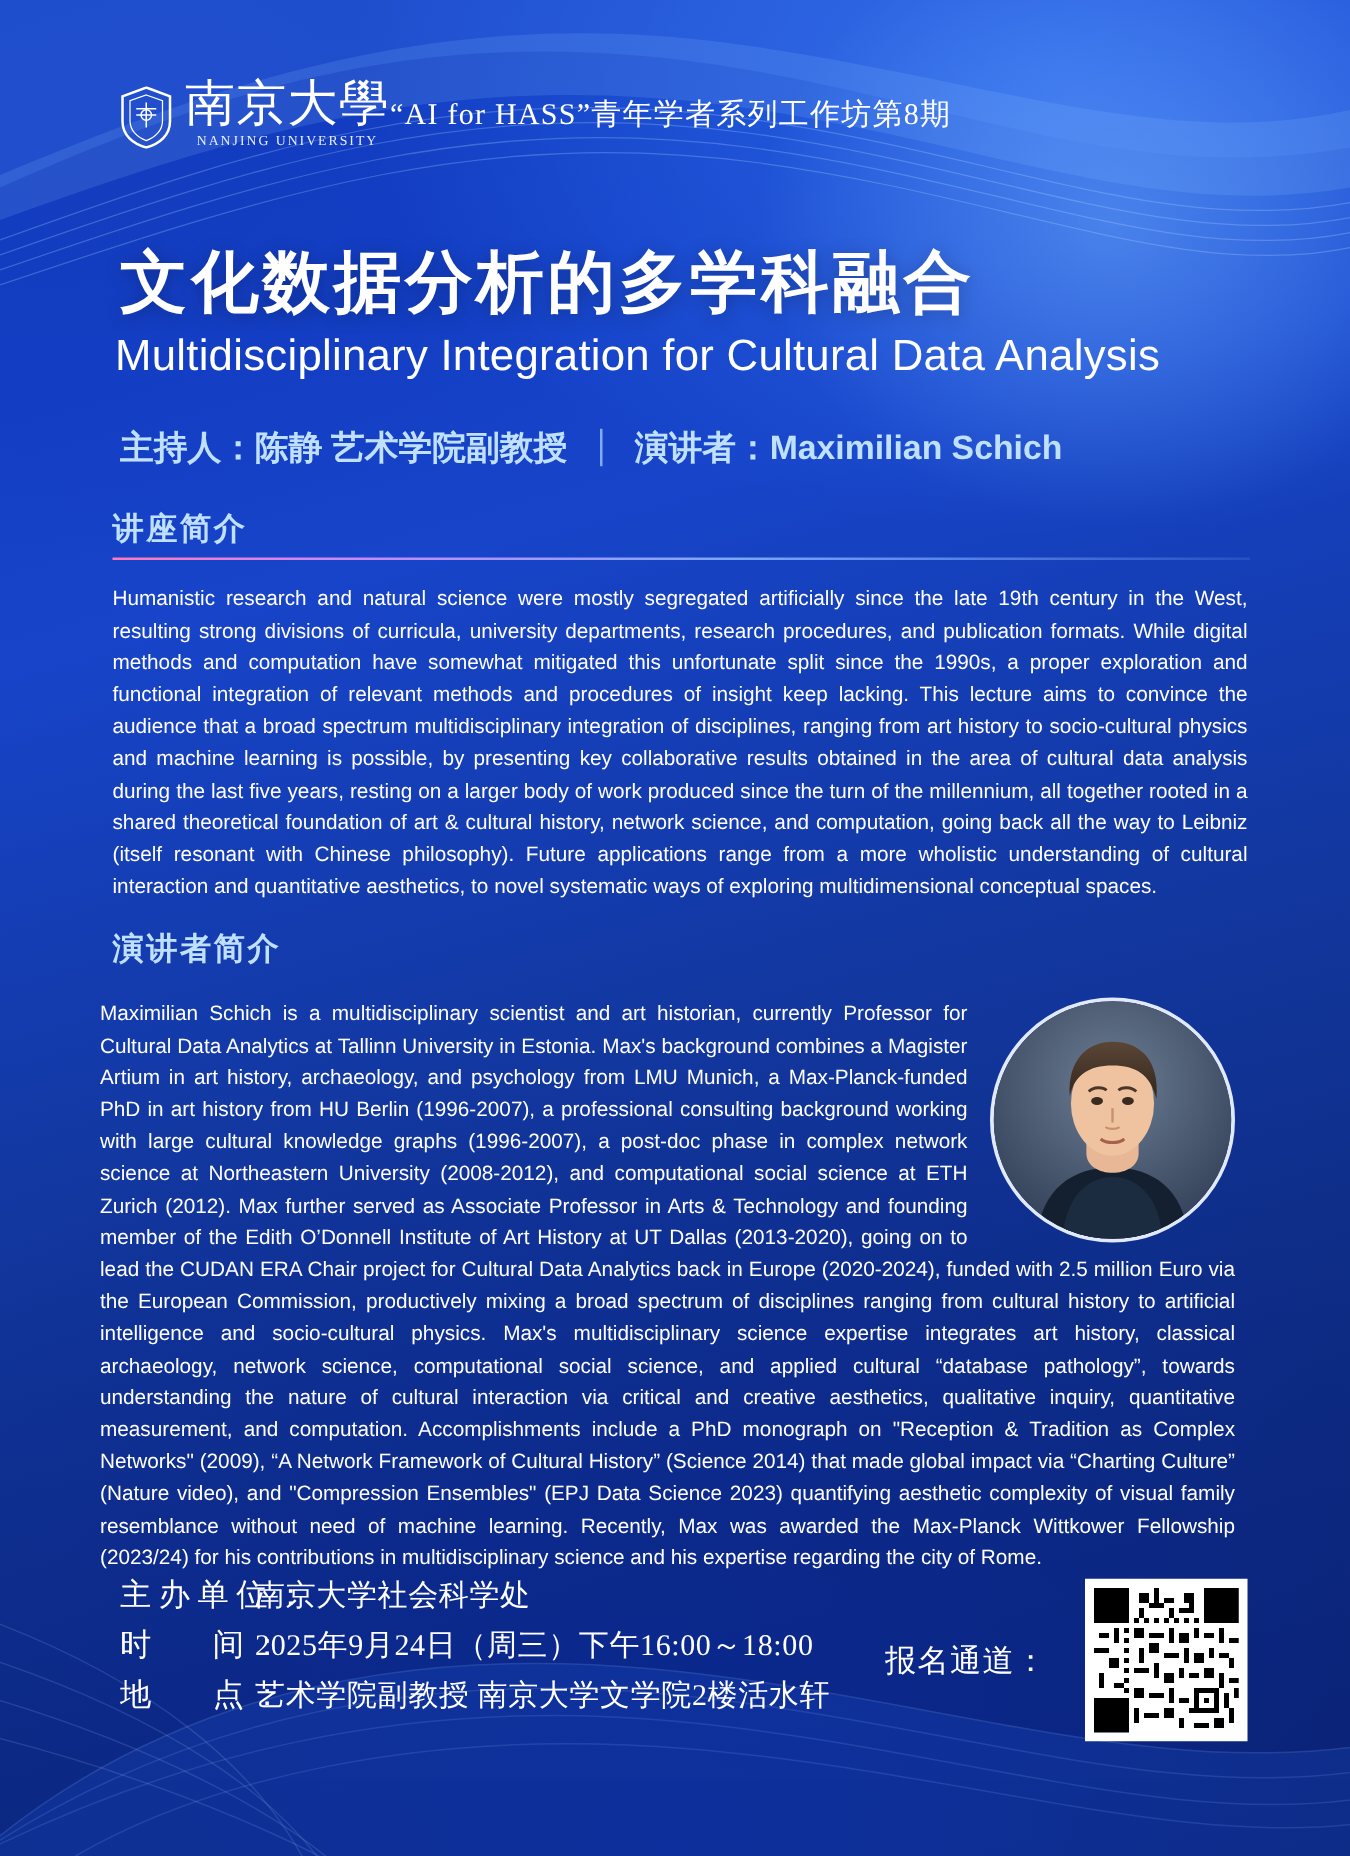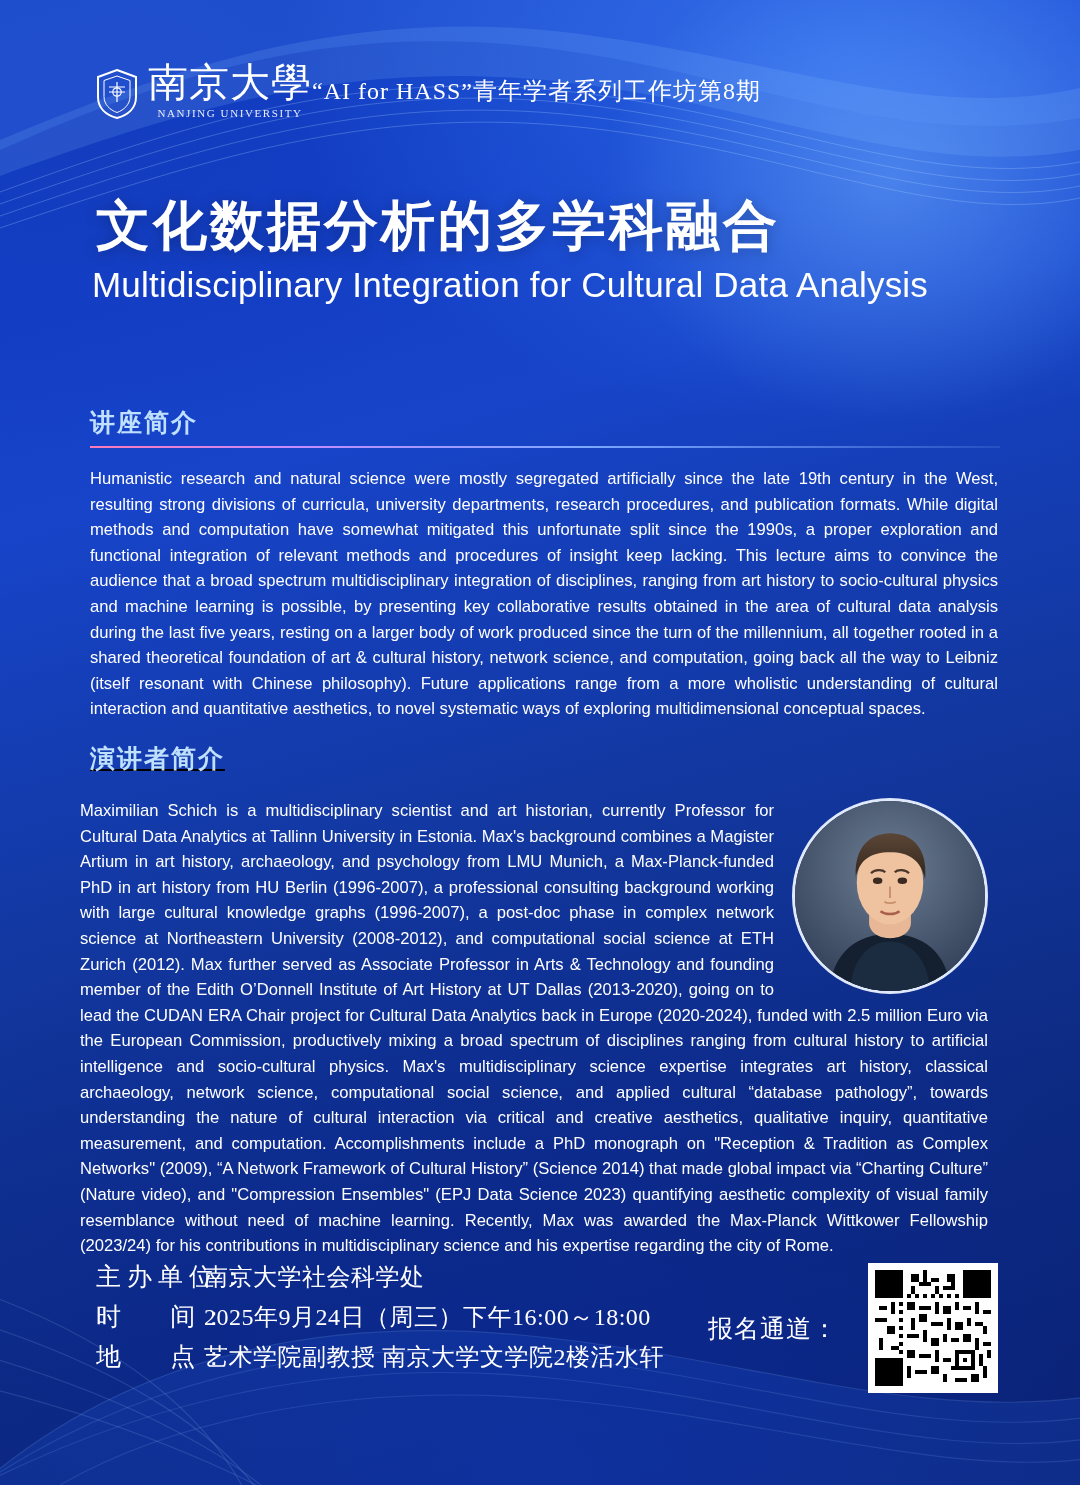--- a/index.html
+++ b/index.html
@@ -93,21 +93,21 @@
   .section-head .sh-text {
     font-family: "Liberation Serif", serif;
     font-size: 25px; font-weight: 700; color: #bfe0ff; letter-spacing: 2px;
   }
   .section-head .sh-rule {
     margin-top: 7px; height: 2px; width: 910px;
     background: linear-gradient(90deg, #ff7ab8 0%, #c48bff 22%, #7aa8ff 55%, rgba(140,180,255,0.15) 100%);
   }
 
   #intro-head { top: 406px; }
-  #speaker-head { top: 742px; text-decoration: underline; }
+  #speaker-head { top: 742px; }
   #speaker-head .sh-rule { width: 0; height: 0; }
 
   
   .body-text {
     position: absolute;
     color: #ffffff;
     font-size: 16.6px;
     line-height: 25.6px;
     text-align: justify;
     text-justify: inter-word;
@@ -212,20 +212,26 @@
         <div id="logo-cn">南京大學</div>
         <div id="logo-en">NANJING UNIVERSITY</div>
       </div>
     </div>
     <div id="workshop-label">“AI for HASS”青年学者系列工作坊第8期</div>
   </div>
 
   <div id="title-en">Multidisciplinary Integration for Cultural Data Analysis</div>
   <div id="title-cn">文化数据分析的多学科融合</div>
 
+  <div id="people-row">
+    <div class="people-cn">主持人：陈静  艺术学院副教授</div>
+    <div id="people-divider"></div>
+    <div class="people-cn">演讲者：</div>
+    <div class="people-name-en">Maximilian Schich</div>
+  </div>
 
   <div class="section-head" id="intro-head">
     <div class="sh-text">讲座简介</div>
     <div class="sh-rule"></div>
   </div>
   <div class="body-text" id="intro-text">Humanistic research and natural science were mostly segregated artificially since the late 19th century in the West, resulting strong divisions of curricula, university departments, research procedures, and publication formats. While digital methods and computation have somewhat mitigated this unfortunate split since the 1990s, a proper exploration and functional integration of relevant methods and procedures of insight keep lacking. This lecture aims to convince the audience that a broad spectrum multidisciplinary integration of disciplines, ranging from art history to socio-cultural physics and machine learning is possible, by presenting key collaborative results obtained in the area of cultural data analysis during the last five years, resting on a larger body of work produced since the turn of the millennium, all together rooted in a shared theoretical foundation of art &amp; cultural history, network science, and computation, going back all the way to Leibniz (itself resonant with Chinese philosophy). Future applications range from a more wholistic understanding of cultural interaction and quantitative aesthetics, to novel systematic ways of exploring multidimensional conceptual spaces.</div>
 
   <div class="section-head" id="speaker-head">
     <div class="sh-text">演讲者简介</div>
     <div class="sh-rule"></div>

